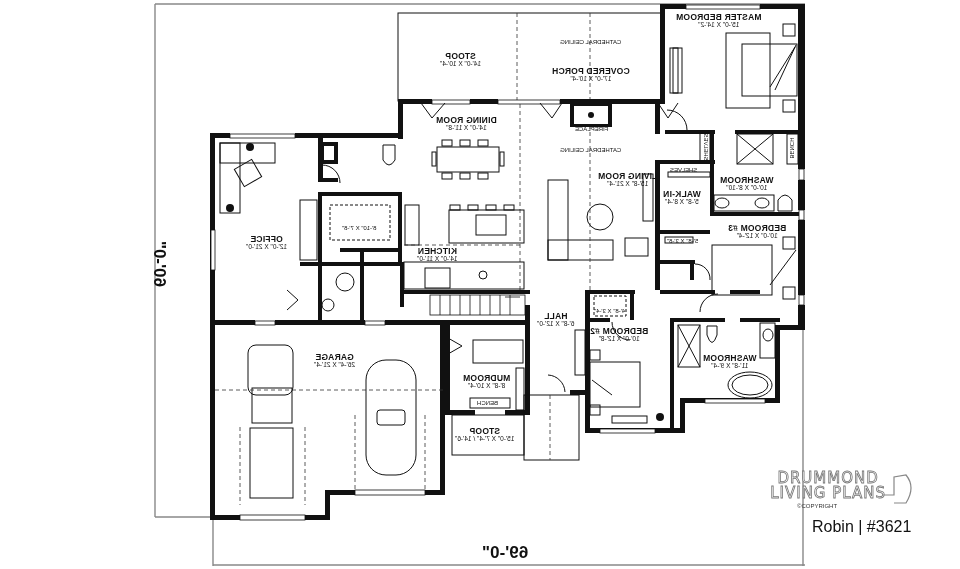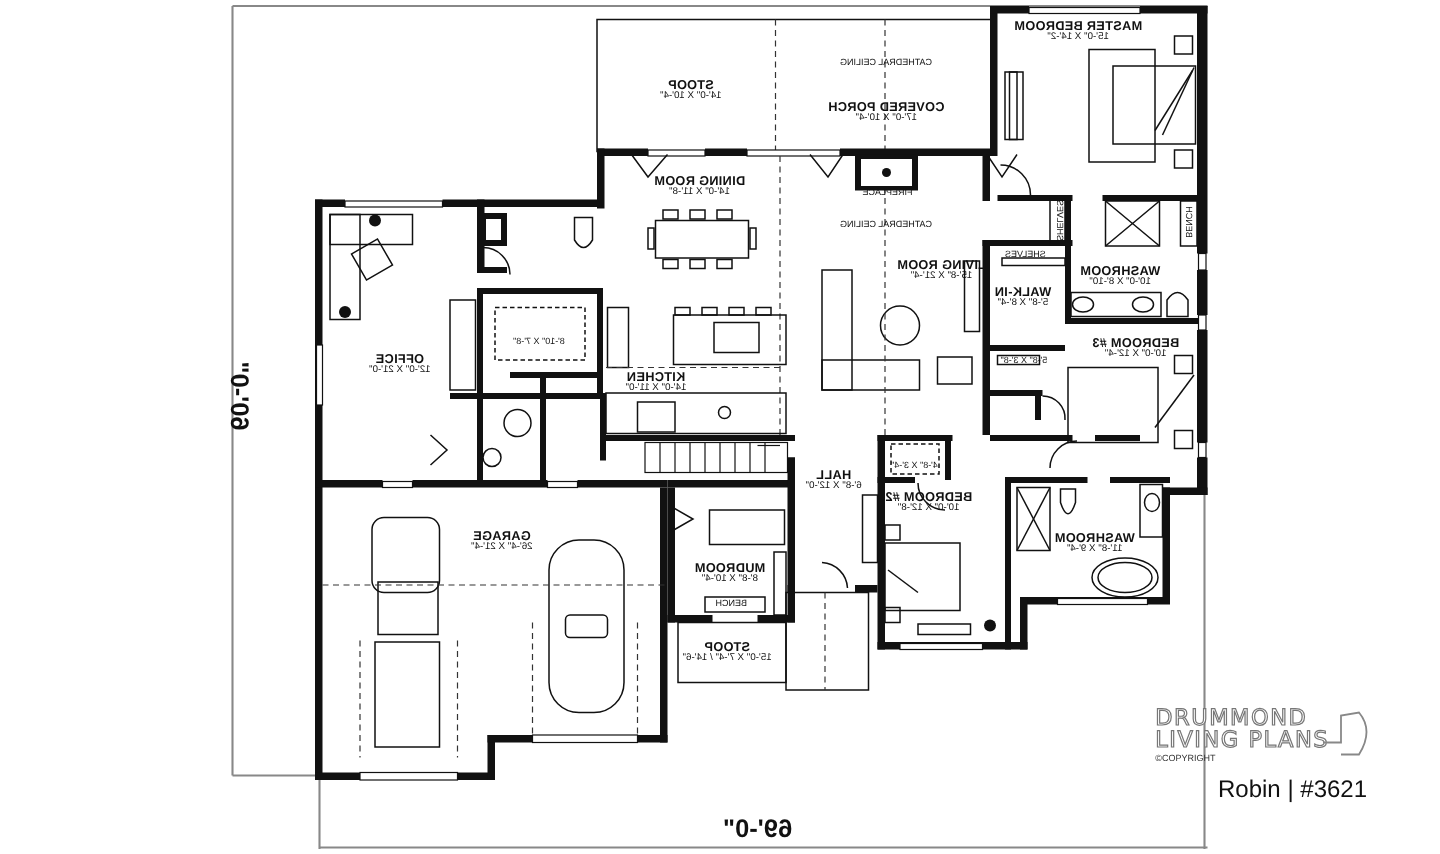--- a/index.html
+++ b/index.html
@@ -8,21 +8,21 @@
   .wall { fill:#111; }
   .thin { stroke:#111; stroke-width:1; fill:none; }
   .dash { stroke:#333; stroke-width:0.8; fill:none; stroke-dasharray:4 3; }
   .dim { stroke:#888; stroke-width:1.4; fill:none; }
   .lbl { position:absolute; text-align:center; transform:scaleX(-1); line-height:1.05; white-space:nowrap; }
   .lbl .n { font-weight:bold; font-size:8.5px; letter-spacing:0.2px; display:block; }
   .lbl .d { font-size:6.5px; display:block; }
   .note { position:absolute; font-size:6px; transform:scaleX(-1); white-space:nowrap; }
   .dimtxt { position:absolute; font-weight:bold; font-size:17px; transform:scaleX(-1); }
   .dimtxt.v { transform:rotate(90deg) scaleX(-1); }
-  .brand { position:absolute; right:74px; top:471px; text-align:left; color:#fff; }
+  .brand { position:absolute; right:74px; top:471px; text-align:center; color:#fff; }
   .brand .b1 { font-size:15px; letter-spacing:1px; color:#fff; -webkit-text-stroke:0.8px #777; line-height:15px; display:block; font-family:"DejaVu Sans", sans-serif; }
   .brand .copy { font-size:6px; color:#333; display:block; margin-top:2px; margin-right:22px; }
   .model { position:absolute; left:812px; top:518px; font-size:16px; font-weight:normal; color:#111; }
   .logo-mark { position:absolute; left:880px; top:471px; width:36px; height:36px; }
 </style>
 </head>
 <body>
 
 <svg class="plan" width="960" height="569" viewBox="0 0 960 569">
 

